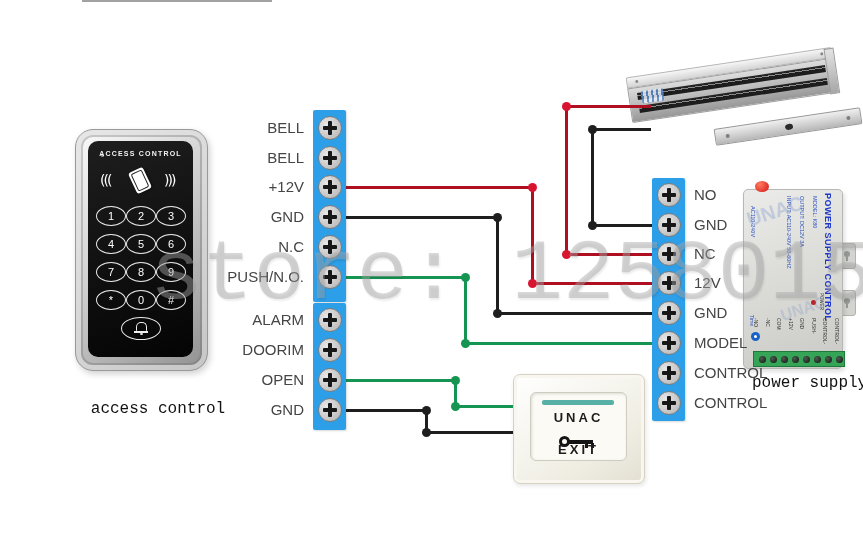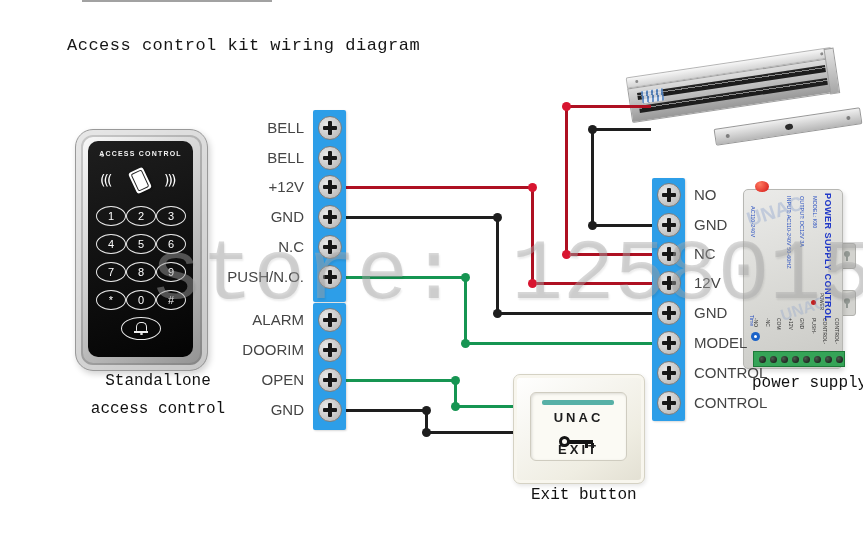--- a/index.html
+++ b/index.html
@@ -111,21 +111,20 @@
      font-size:86px;line-height:1;color:rgba(168,168,168,.45);white-space:nowrap;z-index:6;
      text-shadow:1px 2px 2px rgba(0,0,0,.08);pointer-events:none;}
 </style>
 </head>
 <body>
 
 <div class="stage" id="stage">
 
   <div class="top-artifact"></div>
 
-  <div class="page-title">Access control kit wiring diagram</div>
 
   <div class="keypad-frame"></div>
   <div class="keypad-panel">
     <div class="kp-led"></div>
     <div class="kp-brand">ACCESS CONTROL</div>
     <span class="rfid-arc" style="left:12px;">(((</span>
     <span class="rfid-arc" style="left:76px;">)))</span>
     <div class="rfid-card">
       <div class="rfid-card-inner"></div>
     </div>
@@ -142,21 +141,20 @@
         <div class="kkey" style="left: 8px; top: 149px;">*</div>
         <div class="kkey" style="left: 38px; top: 149px;">0</div>
         <div class="kkey" style="left: 68px; top: 149px;">#</div>
       </div>
     <div class="kbell">
       <div class="bellb"></div>
       <div class="bellbase"></div>
       <div class="bellclap"></div>
     </div>
   </div>
-  <div class="caption" style="left:48px;top:372px;width:220px;text-align:center;">Standallone</div>
   <div class="caption" style="left:48px;top:400px;width:220px;text-align:center;">access control</div>
 
   <div class="maglock">
     <div class="lock-bar">
       <div class="bar-top">
         <div class="bar-screw" style="left:8px;"></div>
         <div class="bar-screw" style="right:8px;"></div>
       </div>
       <div class="bar-front">
         <div class="bar-strip" style="top:5px;"></div>
@@ -223,21 +221,20 @@
       <div class="exit-word" style="top:17px;">UNAC</div>
       <div class="key-icon">
         <div class="key-bow"></div>
         <div class="key-shaft"></div>
         <div class="key-tooth" style="left:26px;"></div>
         <div class="key-tooth" style="left:32px;"></div>
       </div>
       <div class="exit-word" style="top:49px;">EXIT</div>
     </div>
   </div>
-  <div class="caption" style="left:531px;top:486px;">Exit button</div>
 
   <div class="watermark">store: 1258015</div>
 
 <div class="tblock" style="left: 313px; top: 110px; width: 33px; height: 192px; background: rgb(45, 158, 232);">
       <div class="screw" style="left: 4.5px; top: 6px;"></div>
       <div class="screw" style="left: 4.5px; top: 36px;"></div>
       <div class="screw" style="left: 4.5px; top: 65px;"></div>
       <div class="screw" style="left: 4.5px; top: 95px;"></div>
       <div class="screw" style="left: 4.5px; top: 125px;"></div>
       <div class="screw" style="left: 4.5px; top: 155px;"></div>

